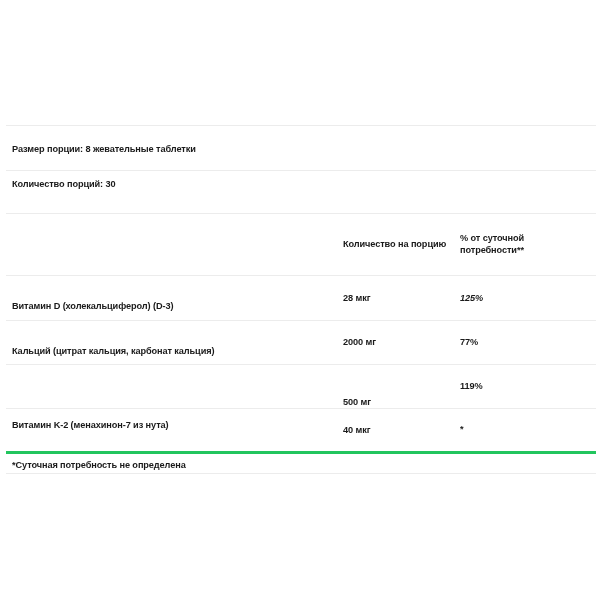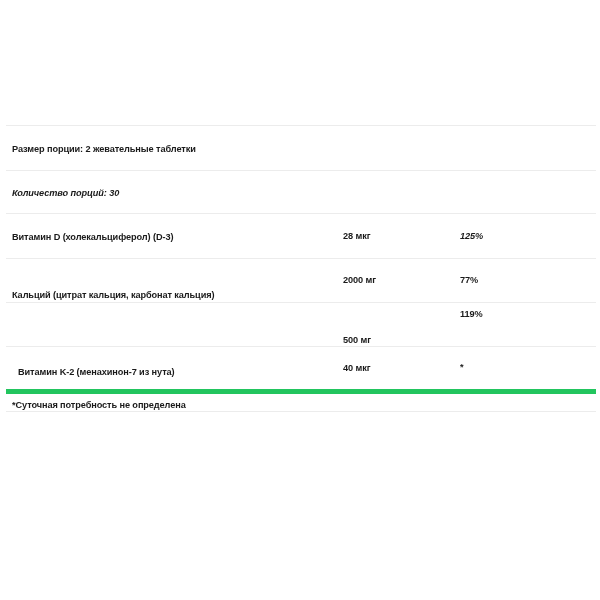--- a/index.html
+++ b/index.html
@@ -30,55 +30,60 @@
       position: absolute;
       font-size: 9.2px;
       font-weight: bold;
       letter-spacing: -0.1px;
       line-height: 12px;
       white-space: nowrap;
     }
     .c1 { left: 6px; }
     .c2 { left: 337px; }
     .c3 { left: 454px; }
-    .footnote-row { border-top: 5px solid #22c55e; border-bottom: 1px solid #ececec; text-align: center; }
+    .footnote-row { border-top: 3px solid #22c55e; border-bottom: 1px solid #ececec; text-align: center; }
   </style>
 </head>
 <body>
 
 <div class="table">
 
   <div class="row" style="height:45px;">
-    <span class="cell c1" style="top:17px;">Размер порции: 2 жевательные таблетки</span>
+    <span class="cell c1" style="top:17px;">Размер порции: 8 жевательные таблетки</span>
   </div>
 
   <div class="row" style="height:43px;">
-    <span class="cell c1" style="top:16px;font-style:italic;">Количество порций: 30</span>
+    <span class="cell c1" style="top:7px;">Количество порций: 30</span>
   </div>
 
+  <div class="row" style="height:62px;">
+    <span class="cell c2" style="top:24px;">Количество на порцию</span>
+    <span class="cell c3" style="top:18px;">% от суточной</span>
+    <span class="cell c3" style="top:30px;">потребности**</span>
+  </div>
 
   <div class="row" style="height:45px;">
-    <span class="cell c1" style="top:17px;">Витамин D (холекальциферол) (D-3)</span>
+    <span class="cell c1" style="top:24px;">Витамин D (холекальциферол) (D-3)</span>
     <span class="cell c2" style="top:16px;">28 мкг</span>
     <span class="cell c3" style="top:16px;font-style:italic;">125%</span>
   </div>
 
   <div class="row" style="height:44px;">
-    <span class="cell c1" style="top:30px;">Кальций (цитрат кальция, карбонат кальция)</span>
+    <span class="cell c1" style="top:24px;">Кальций (цитрат кальция, карбонат кальция)</span>
     <span class="cell c2" style="top:15px;">2000 мг</span>
     <span class="cell c3" style="top:15px;text-align:right;">77%</span>
   </div>
 
   <div class="row" style="height:44px;">
     <span class="cell c2" style="top:31px;">500 мг</span>
-    <span class="cell c3" style="top:5px;">119%</span>
+    <span class="cell c3" style="top:15px;">119%</span>
   </div>
 
   <div class="row" style="height:43px;">
-    <span class="cell c1" style="top:19px;margin-left:6px;">Витамин K-2 (менахинон-7 из нута)</span>
+    <span class="cell c1" style="top:10px;">Витамин K-2 (менахинон-7 из нута)</span>
     <span class="cell c2" style="top:15px;">40 мкг</span>
     <span class="cell c3" style="top:14px;">*</span>
   </div>
 
   <div class="row footnote-row" style="height:23px;">
     <span class="cell c1" style="top:5px;">*Суточная потребность не определена</span>
   </div>
 
 </div>
 

